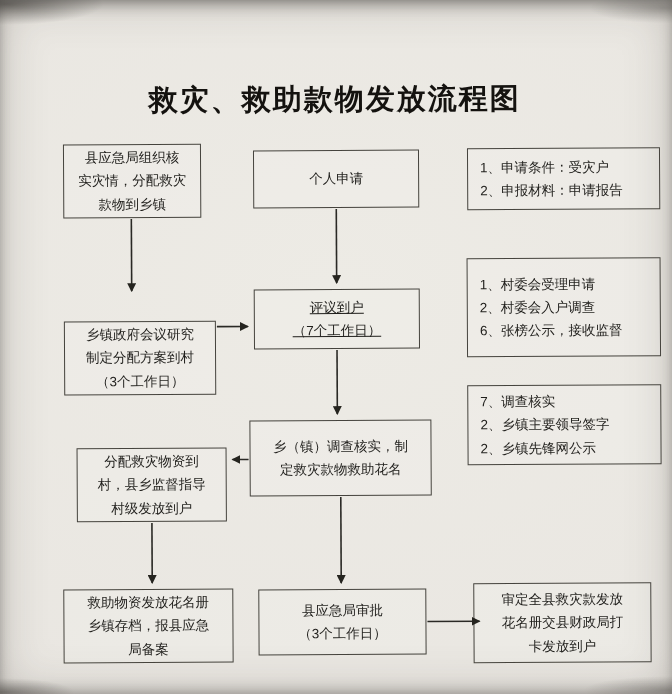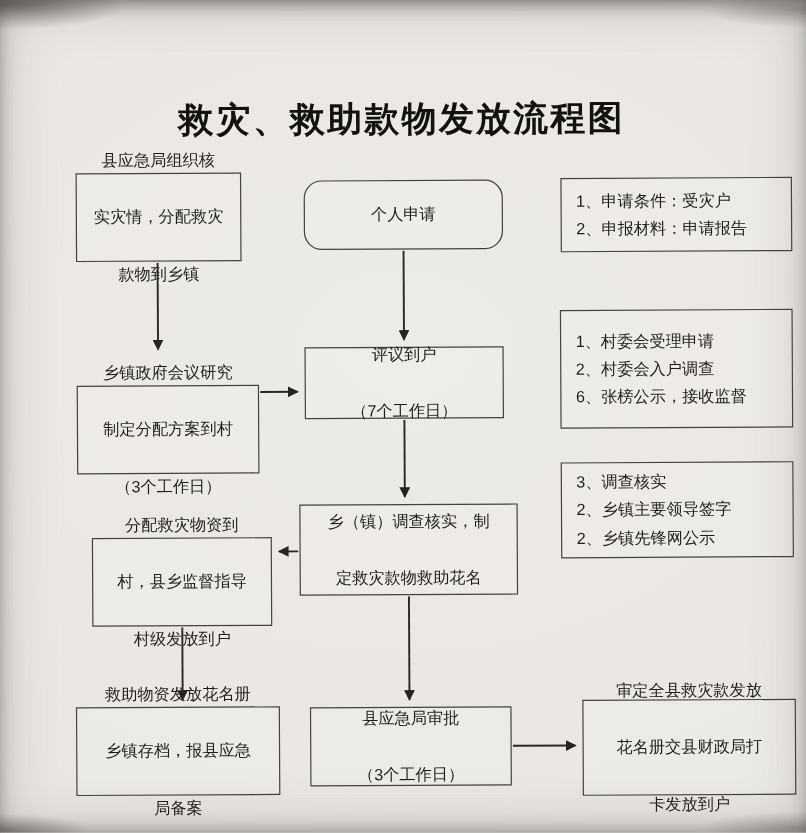--- a/index.html
+++ b/index.html
@@ -57,21 +57,20 @@
     display: flex;
     flex-direction: column;
     justify-content: center;
     font-size: 13.5px;
     line-height: 1.72;
     background: rgba(245,243,238,0.25);
   }
   .node {
     align-items: center;
     text-align: center;
-    gap: 24px;
   }
   .ann {
     align-items: flex-start;
     text-align: left;
     padding: 6px 12px;
   }
   .node span, .ann span {
     display: block;
     white-space: nowrap;
   }
@@ -89,53 +88,53 @@
   <div class="content">
 
     <div class="title">救灾、救助款物发放流程图</div>
 
     <div class="node" style="left:64px; top:143px; width:138px; height:74px;">
       <span>县应急局组织核</span>
       <span>实灾情，分配救灾</span>
       <span>款物到乡镇</span>
     </div>
 
-    <div class="node" style="left:254px; top:150px; width:166px; height:58px;border-radius:15px;">
+    <div class="node" style="left:254px; top:150px; width:166px; height:58px;">
       <span>个人申请</span>
     </div>
 
     <div class="ann" style="left:468px; top:149px; width:193px; height:62px;">
       <span>1、申请条件：受灾户</span>
       <span>2、申报材料：申请报告</span>
     </div>
 
     <div class="node" style="left:64px; top:296px; width:152px; height:74px;margin-top:24px;">
       <span>乡镇政府会议研究</span>
       <span>制定分配方案到村</span>
       <span>（3个工作日）</span>
     </div>
 
-    <div class="node" style="left:254px; top:289px; width:166px; height:60px;">
+    <div class="node" style="left:254px; top:289px; width:166px; height:60px;text-decoration:underline;">
       <span>评议到户</span>
       <span>（7个工作日）</span>
     </div>
 
     <div class="ann" style="left:467px; top:259px; width:194px; height:99px;">
       <span>1、村委会受理申请</span>
       <span>2、村委会入户调查</span>
       <span>6、张榜公示，接收监督</span>
     </div>
 
     <div class="node" style="left:249px; top:420px; width:182px; height:76px;">
       <span>乡（镇）调查核实，制</span>
       <span>定救灾款物救助花名</span>
     </div>
 
     <div class="ann" style="left:467px; top:386px; width:194px; height:80px;">
-      <span>3、调查核实</span>
+      <span>7、调查核实</span>
       <span>2、乡镇主要领导签字</span>
       <span>2、乡镇先锋网公示</span>
     </div>
 
     <div class="node" style="left:62px; top:588px; width:170px; height:74px;">
       <span>救助物资发放花名册</span>
       <span>乡镇存档，报县应急</span>
       <span>局备案</span>
     </div>
 
@@ -143,21 +142,21 @@
       <span>分配救灾物资到</span>
       <span>村，县乡监督指导</span>
       <span>村级发放到户</span>
     </div>
 
     <div class="node" style="left:257px; top:589px; width:168px; height:66px;">
       <span>县应急局审批</span>
       <span>（3个工作日）</span>
     </div>
 
-    <div class="node" style="left:484px; top:584px; width:178px; height:80px;">
+    <div class="node" style="left:472px; top:584px; width:178px; height:80px;">
       <span>审定全县救灾款发放</span>
       <span>花名册交县财政局打</span>
       <span>卡发放到户</span>
     </div>
 
     <svg class="arrows" width="672" height="694" viewBox="0 0 672 694">
       <defs>
         <marker id="ah" viewBox="0 0 8 8" markerWidth="9" markerHeight="9" refX="7" refY="4" orient="auto" markerUnits="userSpaceOnUse">
           <path d="M0,0 L8,4 L0,8 Z" fill="#25241f"></path>
         </marker>

